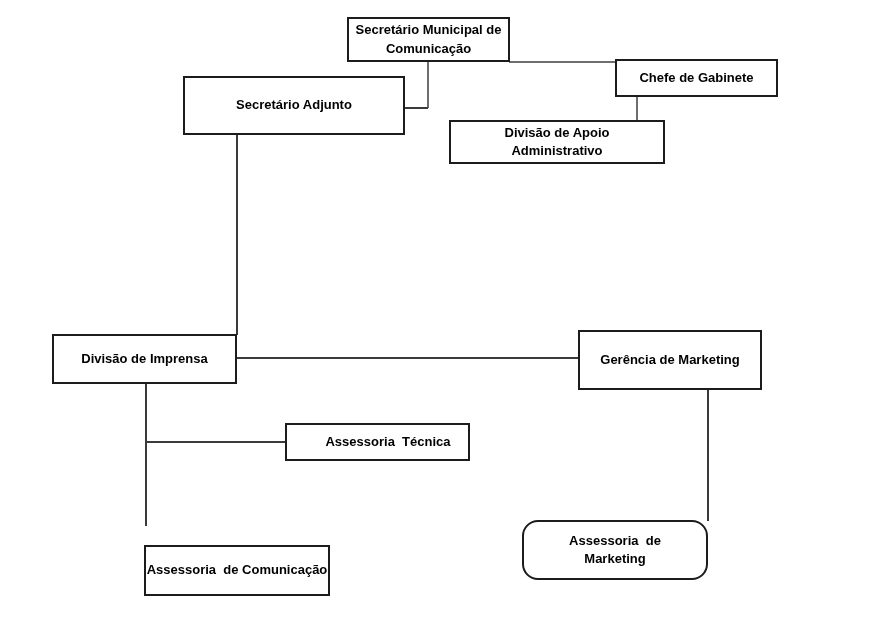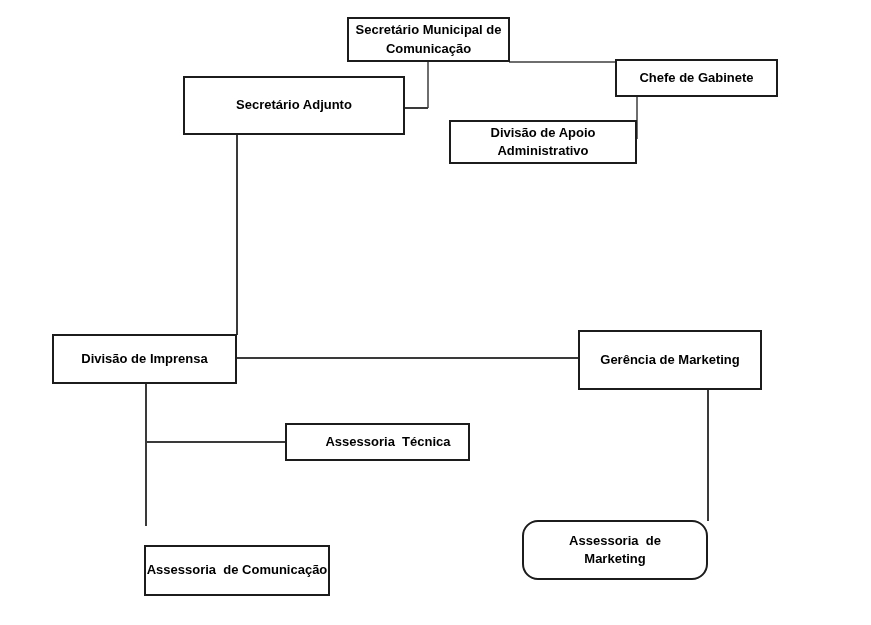--- a/index.html
+++ b/index.html
@@ -55,21 +55,21 @@
   <div class="conn h dark" style="left:145px; top:441px; width:140px;"></div>
   <div class="conn v dark" style="left:707px; top:383px; height:138px;"></div>
 
   <div class="node" style="left:347px; top:17px; width:163px; height:45px;">Secretário Municipal de
 Comunicação</div>
 
   <div class="node" style="left:615px; top:59px; width:163px; height:38px;">Chefe de Gabinete</div>
 
   <div class="node" style="left:144px; top:76px; width:222px; height:59px;margin-left:39px;">Secretário Adjunto</div>
 
-  <div class="node" style="left:449px; top:120px; width:188px; height:44px;">Divisão de Apoio
+  <div class="node" style="left:449px; top:120px; width:216px; height:44px;">Divisão de Apoio
 Administrativo</div>
 
   <div class="node" style="left:52px; top:334px; width:185px; height:50px;">Divisão de Imprensa</div>
 
   <div class="node" style="left:578px; top:330px; width:184px; height:60px;">Gerência de Marketing</div>
 
   <div class="node" style="left:285px; top:423px; width:185px; height:38px;padding-left:21px;">Assessoria  Técnica</div>
 
   <div class="node" style="left:144px; top:525px; width:186px; height:51px;margin-top:20px;">Assessoria  de Comunicação</div>
 

